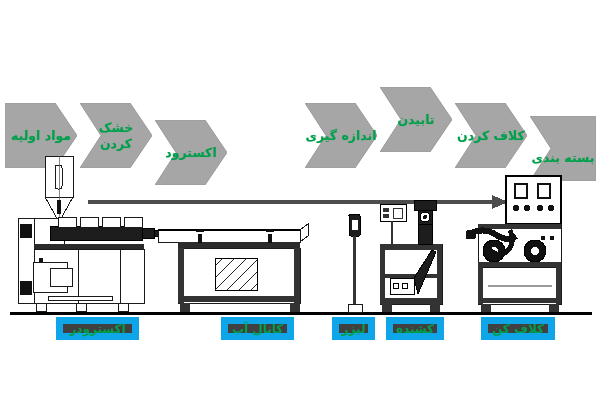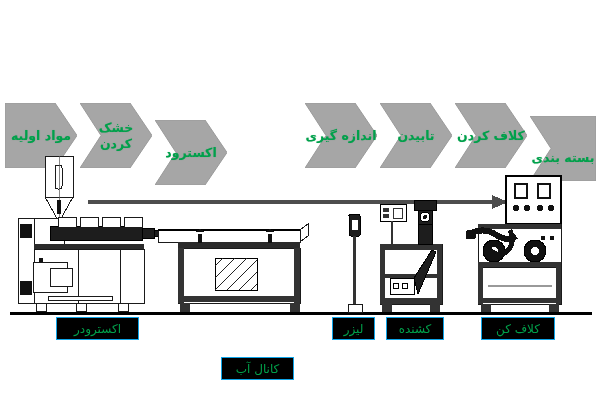--- a/index.html
+++ b/index.html
@@ -20,22 +20,22 @@
     text-shadow:0 0 1px rgba(0,140,70,.35);
   }
   .flow-shape svg{position:absolute;left:0;top:0;}
 
   
   #machines{position:absolute;left:0;top:138px;width:600px;height:190px;}
   #machines svg{display:block;}
 
   
   .cap{
-    position:absolute;background:#000000;border:1px solid #0ea5e9;
-    color:#00a14b;font-size:12px;font-weight:400;
+    position:absolute;background:#404040;border:7px solid #0ea5e9;
+    color:#00a14b;font-size:12px;font-weight:700;
     display:flex;align-items:center;justify-content:center;
     direction:rtl;unicode-bidi:bidi-override;white-space:nowrap;
     box-sizing:border-box;height:23px;
   }
 </style>
 </head>
 <body>
 
 <div id="stage">
 
@@ -64,21 +64,21 @@
     </div>
 
 
     <div class="flow-shape" style="left:305px;top:55px;width:72px;height:65px;">
       <svg width="72" height="65" viewBox="0 0 72 65">
         <polygon points="0,0 50,0 72,32.5 50,65 0,65 21,32.5" fill="#a6a6a6" stroke="#9a9a9a" stroke-width="1"></polygon>
       </svg>
       <span class="lbl">اندازه گیری</span>
     </div>
 
-    <div class="flow-shape" style="left:380px;top:55px;width:72px;height:65px;">
+    <div class="flow-shape" style="left:380px;top:39px;width:72px;height:65px;">
       <svg width="72" height="65" viewBox="0 0 72 65">
         <polygon points="0,0 50,0 72,32.5 50,65 0,65 21,32.5" fill="#a6a6a6" stroke="#9a9a9a" stroke-width="1"></polygon>
       </svg>
       <span class="lbl">تابیدن</span>
     </div>
 
     <div class="flow-shape" style="left:455px;top:55px;width:72px;height:65px;align-items:center;">
       <svg width="72" height="65" viewBox="0 0 72 65">
         <polygon points="0,0 50,0 72,32.5 50,65 0,65 21,32.5" fill="#a6a6a6" stroke="#9a9a9a" stroke-width="1"></polygon>
       </svg>
@@ -236,21 +236,21 @@
           <rect x="549" y="166" width="10" height="8" fill="#333" stroke="none"></rect>
         </g>
 
       </g>
     </svg>
   </div>
 
   <div class="cap" style="left:56px;top:317px;width:83px;">
     <span>اکسترودر</span>
   </div>
-  <div class="cap" style="left:221px;top:317px;width:73px;margin-top:40px;">
+  <div class="cap" style="left:221px;top:317px;width:73px;">
     <span>کانال آب</span>
   </div>
   <div class="cap" style="left:332px;top:317px;width:43px;">
     <span>لیزر</span>
   </div>
   <div class="cap" style="left:386px;top:317px;width:58px;">
     <span>کشنده</span>
   </div>
   <div class="cap" style="left:481px;top:317px;width:74px;">
     <span>کلاف کن</span>

